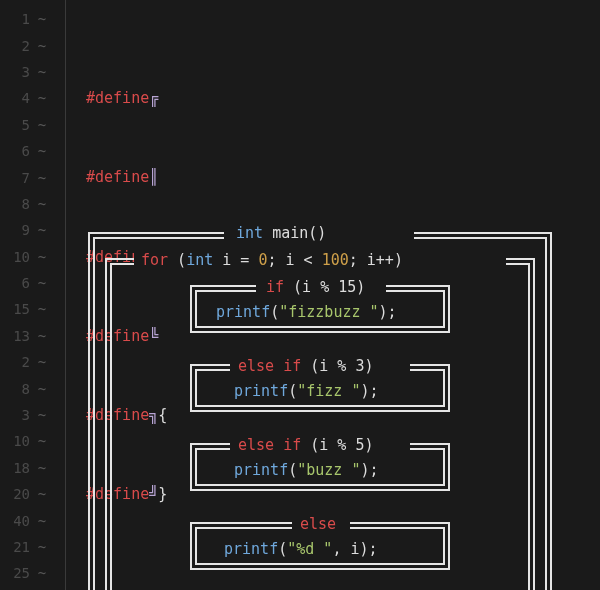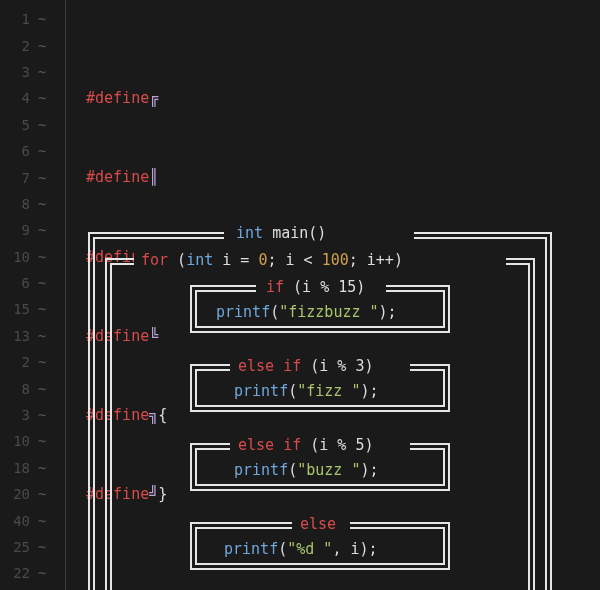--- a/index.html
+++ b/index.html
@@ -149,25 +149,25 @@
       </div>
       <div class="gline">
         <span class="ln">20</span>
         <span class="tilde">~</span>
       </div>
       <div class="gline">
         <span class="ln">40</span>
         <span class="tilde">~</span>
       </div>
       <div class="gline">
+        <span class="ln">21</span>
+        <span class="tilde">~</span>
+      </div>
+      <div class="gline">
         <span class="ln">25</span>
-        <span class="tilde">~</span>
-      </div>
-      <div class="gline">
-        <span class="ln">22</span>
         <span class="tilde">~</span>
       </div>
     </div>
 
   <div class="code">
 
     <div class="line"><span class="kw-pp">#define</span> <span class="box">╔</span> <span class="brace"></span></div>
     <div class="line"><span class="kw-pp">#define</span> <span class="box">║</span> <span class="brace"></span></div>
     <div class="line"><span class="kw-pp">#define</span> <span class="box">═</span> <span class="brace"></span></div>
     <div class="line"><span class="kw-pp">#define</span> <span class="box">╚</span> <span class="brace"></span></div>

